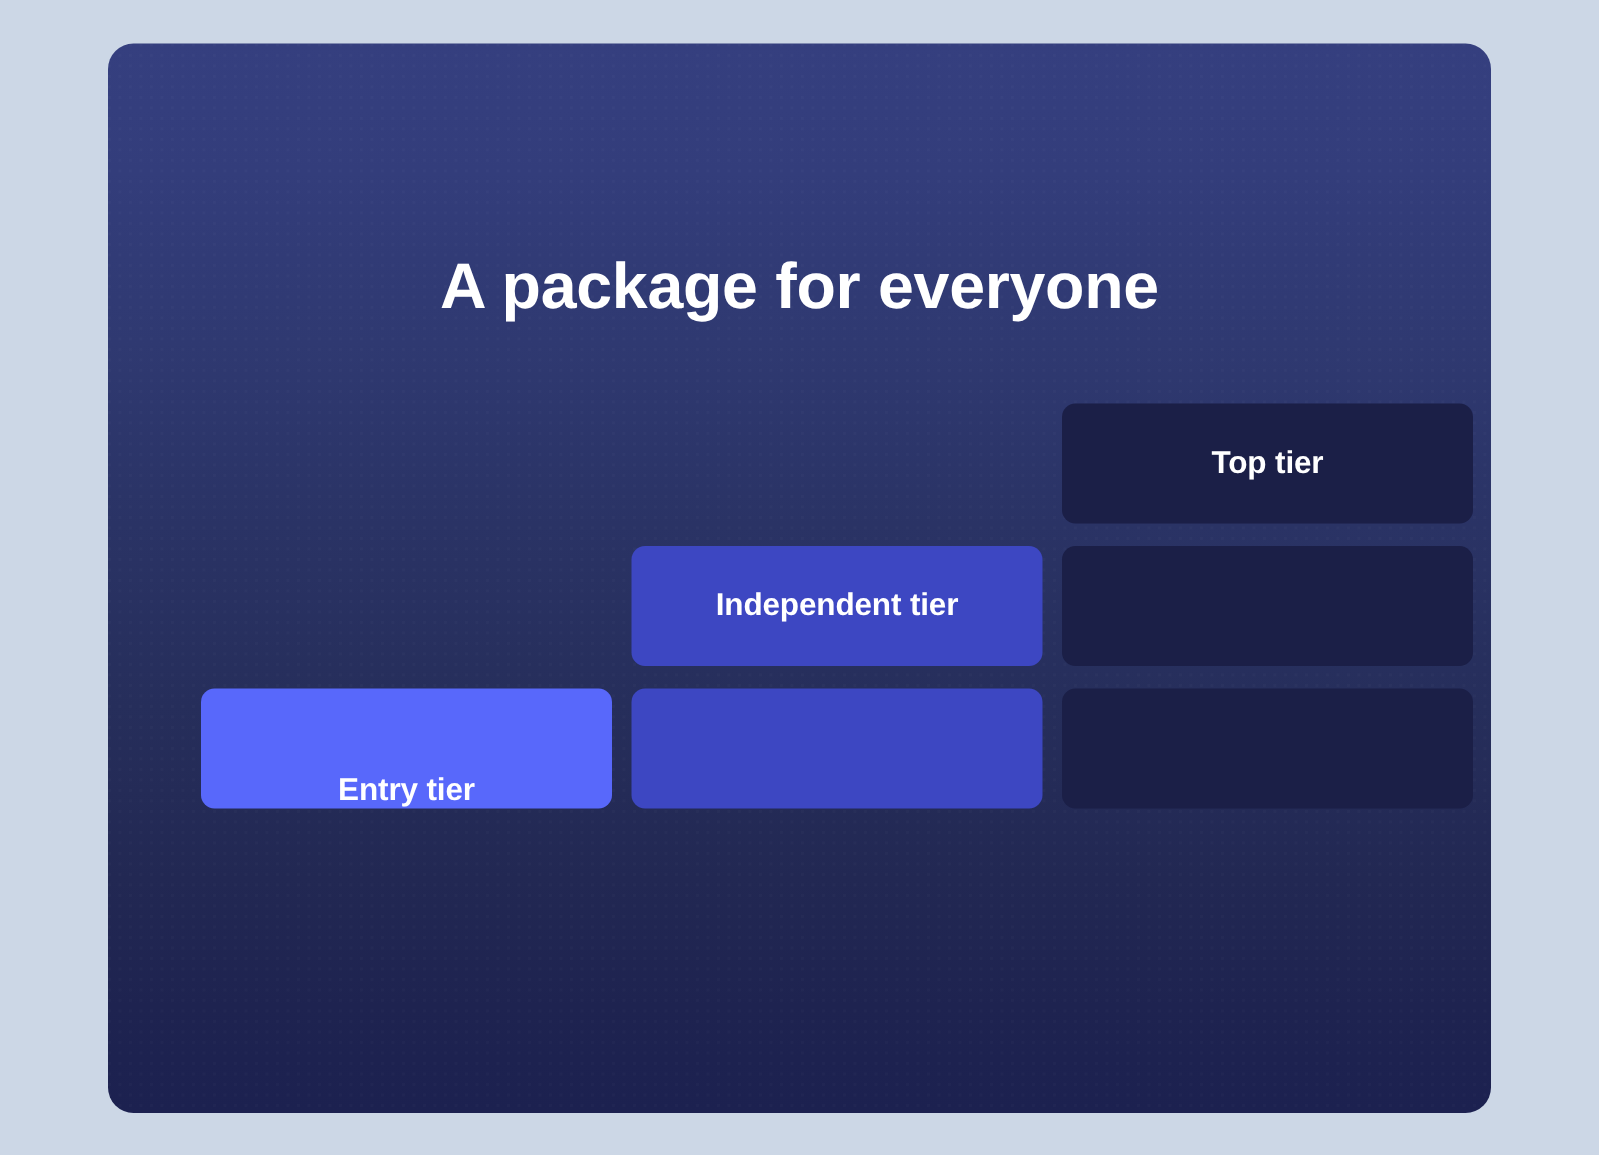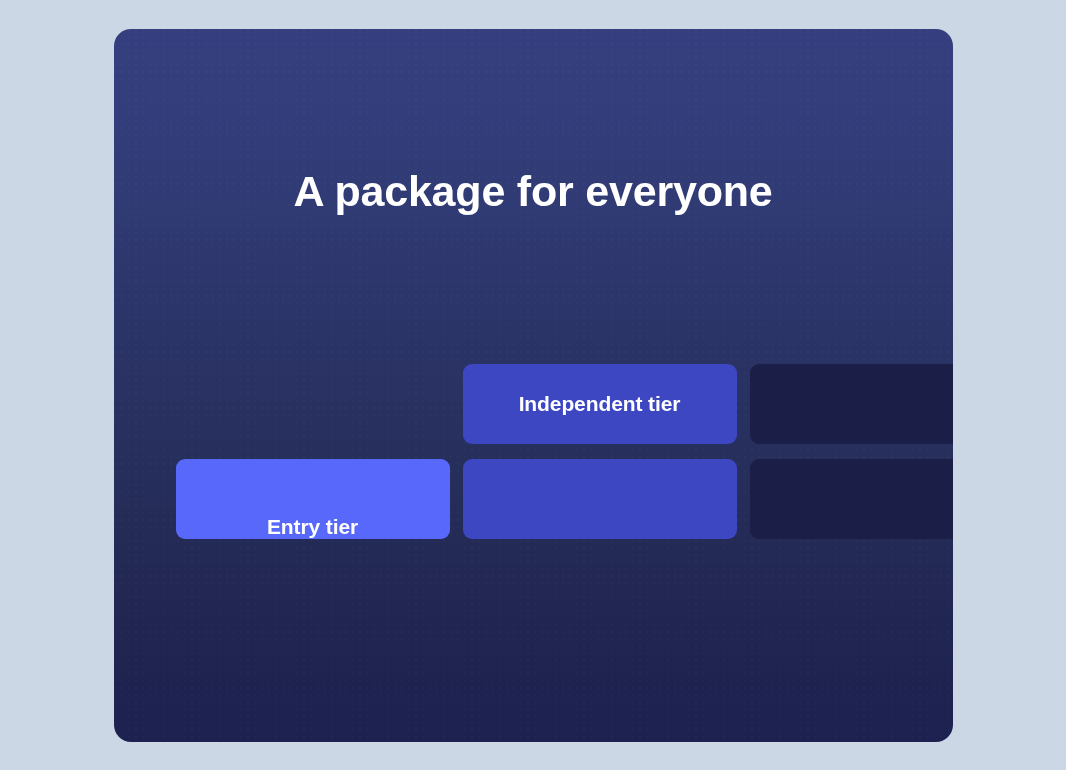--- a/index.html
+++ b/index.html
@@ -15,21 +15,21 @@
     background: #ccd7e6;
     font-family: "Liberation Sans", sans-serif;
     display: flex;
     align-items: center;
     justify-content: center;
   }
 
   
   #pricing-card {
     position: relative;
-    width: 839px;
+    width: 922px;
     height: 713px;
     border-radius: 17px;
     overflow: hidden;
     background:
       linear-gradient(180deg,
         #353f7f 0%,
         #333d7b 12%,
         #2f3971 28%,
         #2a3365 45%,
         #262e5b 62%,
@@ -112,20 +112,23 @@
 <body style="background: rgb(204, 215, 230);">
 
 <main id="pricing-card" style="border-radius: 17px;">
 
   <h1 id="card-title">A package for everyone</h1>
 
   <div id="tier-chart">
 
     <div class="tier-block empty-slot c1 r1"></div>
     <div class="tier-block empty-slot c2 r1"></div>
+    <div class="tier-block c3 r1" id="blk-top-1" style="background: rgb(27, 31, 71);">
+      <span class="tier-label">Top tier</span>
+    </div>
 
     <div class="tier-block empty-slot c1 r2"></div>
     <div class="tier-block c2 r2" id="blk-ind-1" style="background: rgb(61, 71, 194);">
       <span class="tier-label">Independent tier</span>
     </div>
     <div class="tier-block c3 r2" id="blk-top-2" style="background: rgb(27, 31, 71);"></div>
 
     <div class="tier-block c1 r3" id="blk-entry-1" style="background: rgb(88, 104, 251);">
       <span class="tier-label">Entry tier</span>
     </div>

